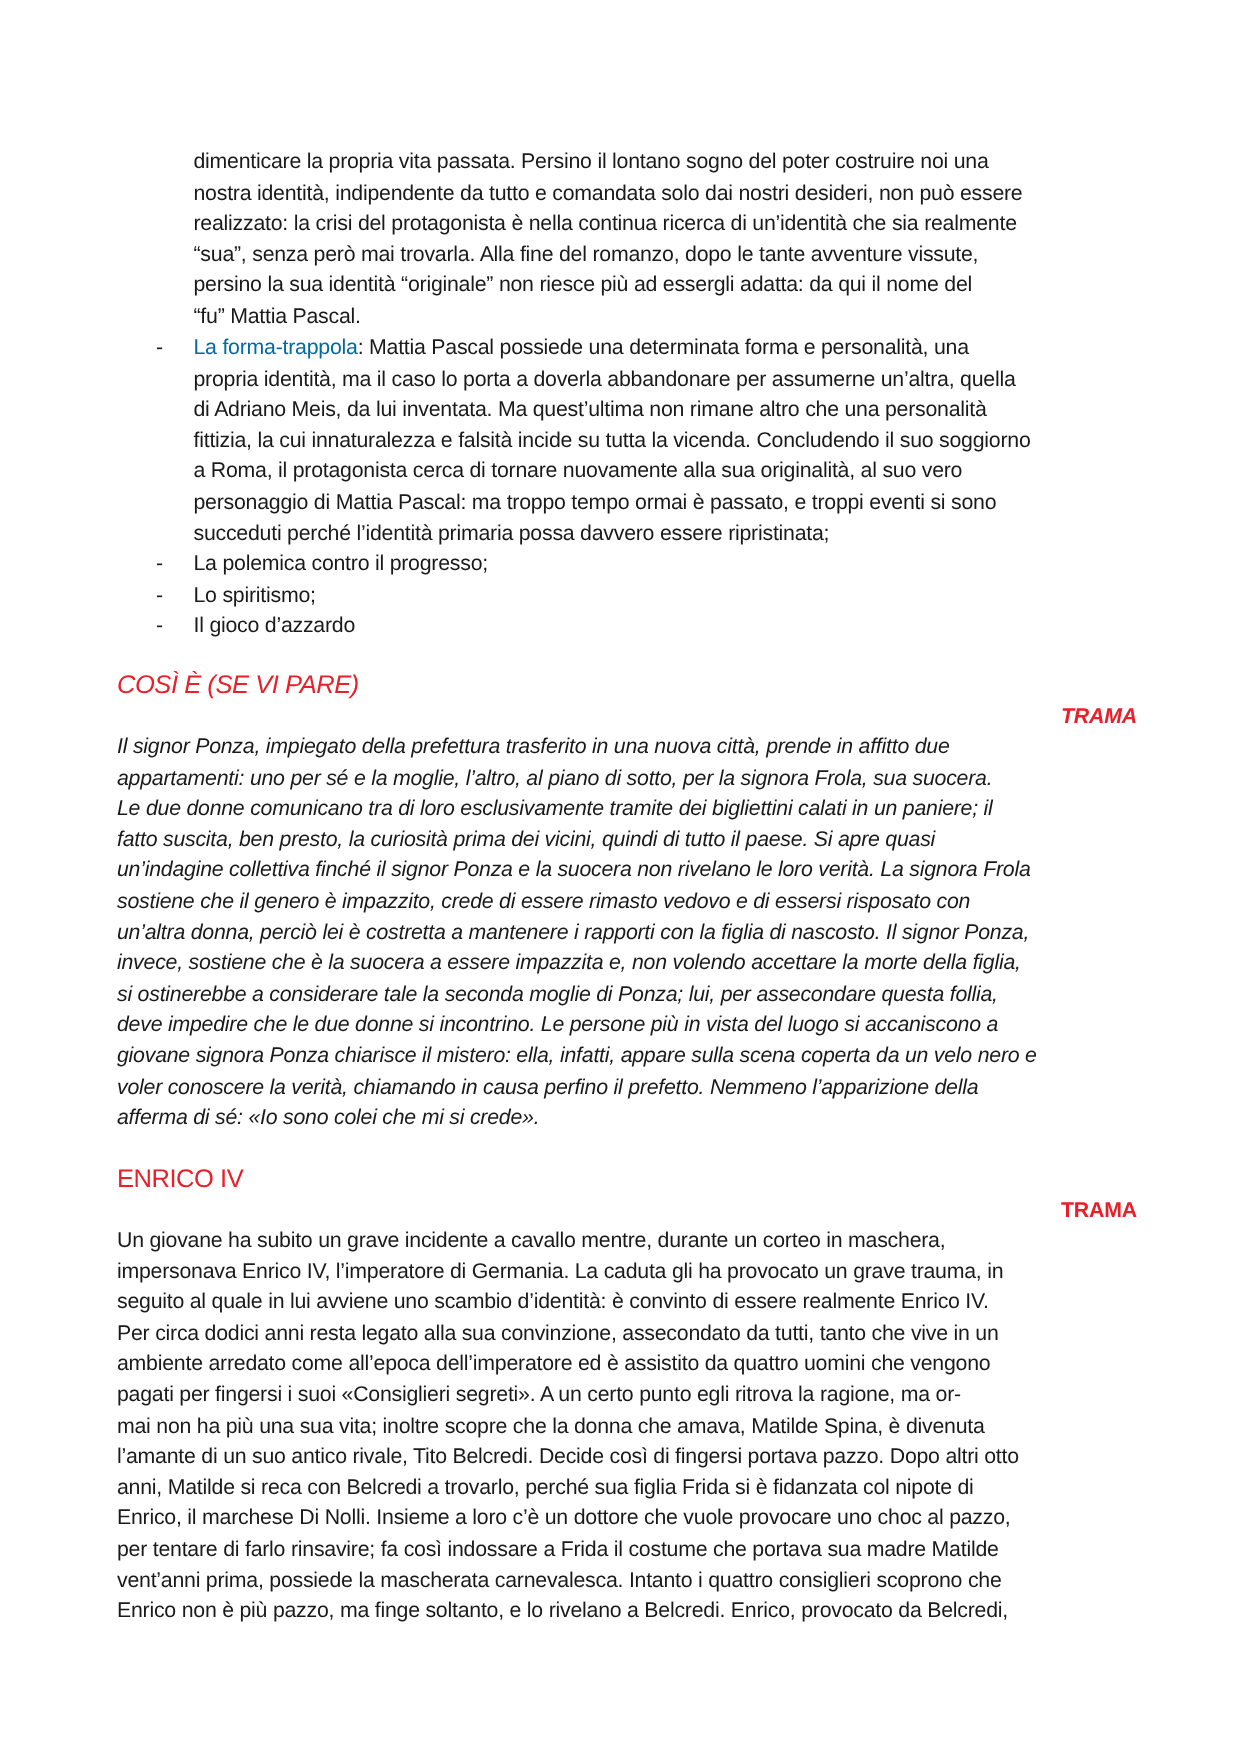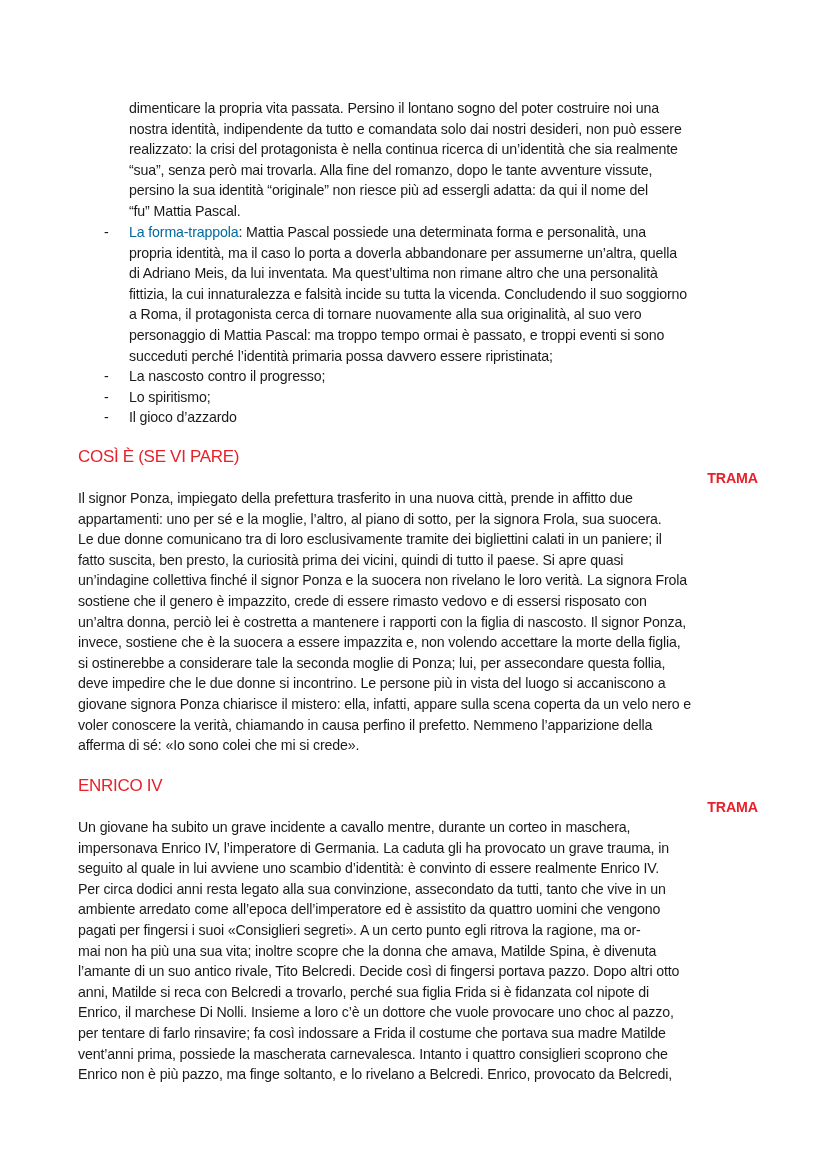--- a/index.html
+++ b/index.html
@@ -72,21 +72,21 @@
       font-size: 14.2px;
       line-height: 20px;
       font-weight: bold;
       margin: 0;
       letter-spacing: -0.1px;
       text-align: right;
     }
     .para {
       margin: 0;
     }
-    .s1 { top: 446px; }
+    .s1 { top: 446px; font-style: italic; }
     .s2 { top: 775px; }
   </style>
 </head>
 <body>
 
 <div class="page">
 
   <div class="continued text">
     <div>dimenticare la propria vita passata. Persino il lontano sogno del poter costruire noi una</div>
     <div>nostra identità, indipendente da tutto e comandata solo dai nostri desideri, non può essere</div>
@@ -102,21 +102,21 @@
       <div><span class="purple">La forma-trappola</span><span>: Mattia Pascal possiede una determinata forma e personalità, una</span></div>
       <div>propria identità, ma il caso lo porta a doverla abbandonare per assumerne un’altra, quella</div>
       <div>di Adriano Meis, da lui inventata. Ma quest’ultima non rimane altro che una personalità</div>
       <div>fittizia, la cui innaturalezza e falsità incide su tutta la vicenda. Concludendo il suo soggiorno</div>
       <div>a Roma, il protagonista cerca di tornare nuovamente alla sua originalità, al suo vero</div>
       <div>personaggio di Mattia Pascal: ma troppo tempo ormai è passato, e troppi eventi si sono</div>
       <div>succeduti perché l’identità primaria possa davvero essere ripristinata;</div>
     </li>
     <li>
       <span class="dash">-</span>
-      <div>La nascosto contro il progresso;</div>
+      <div>La polemica contro il progresso;</div>
     </li>
     <li>
       <span class="dash">-</span>
       <div>Lo spiritismo;</div>
     </li>
     <li>
       <span class="dash">-</span>
       <div>Il gioco d’azzardo</div>
     </li>
   </ul>

